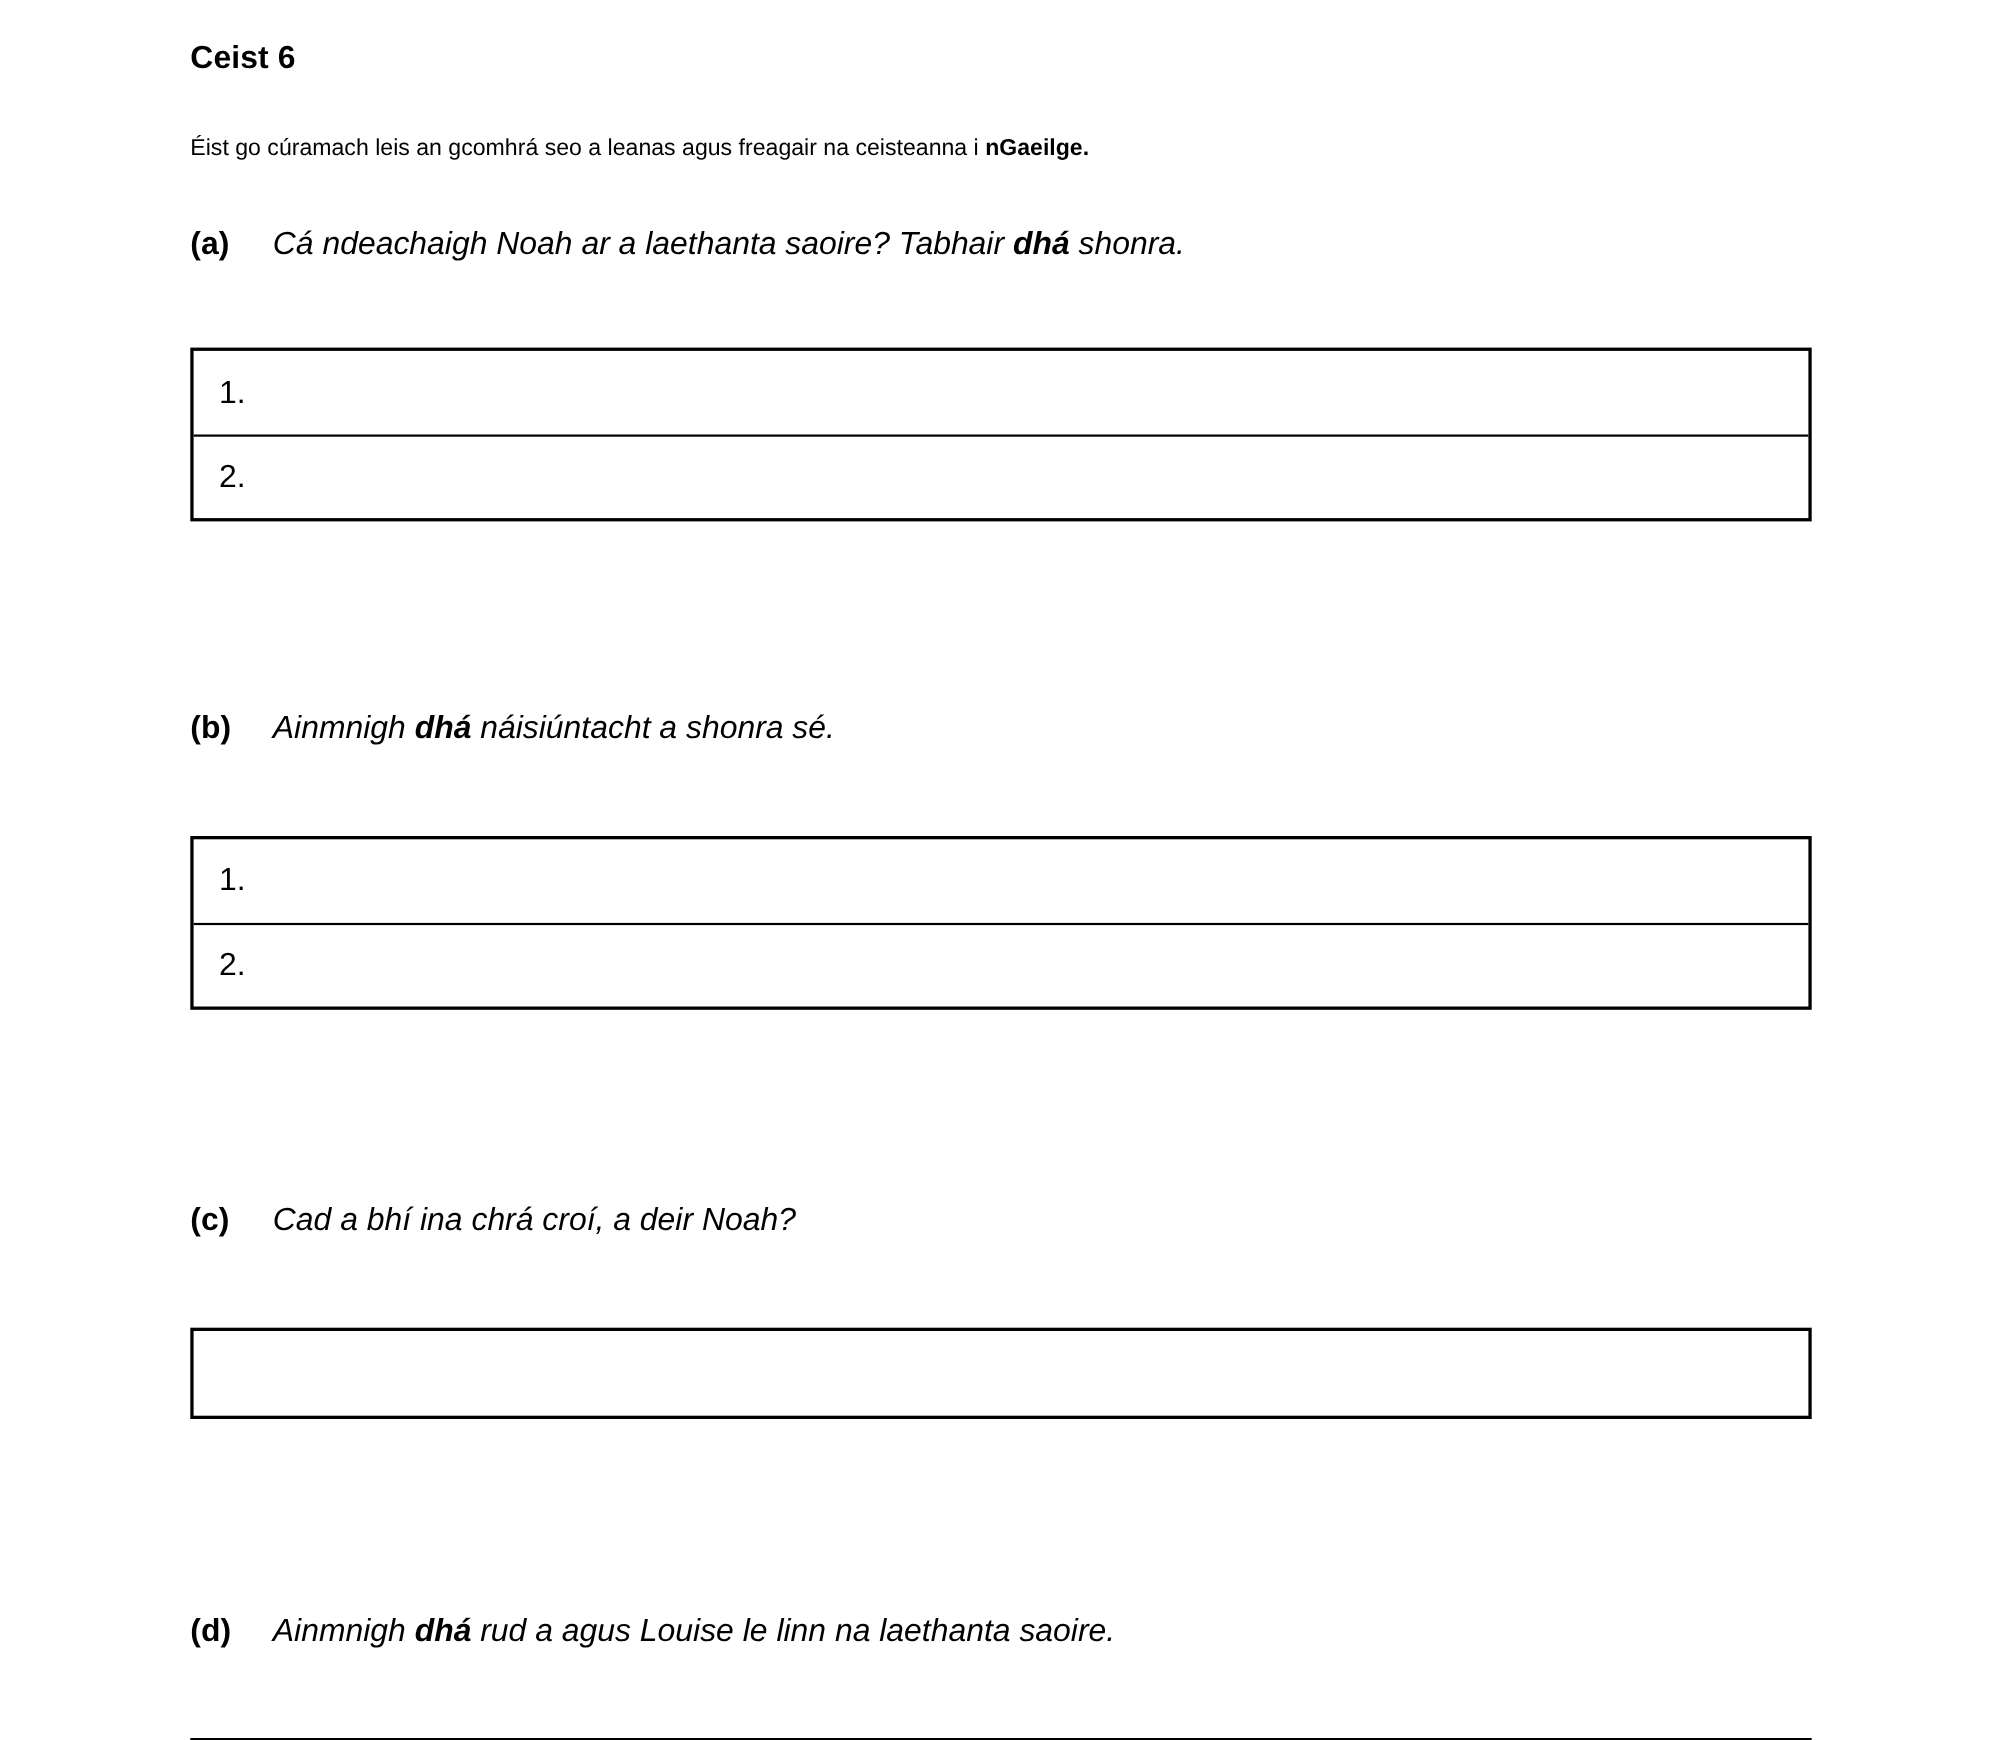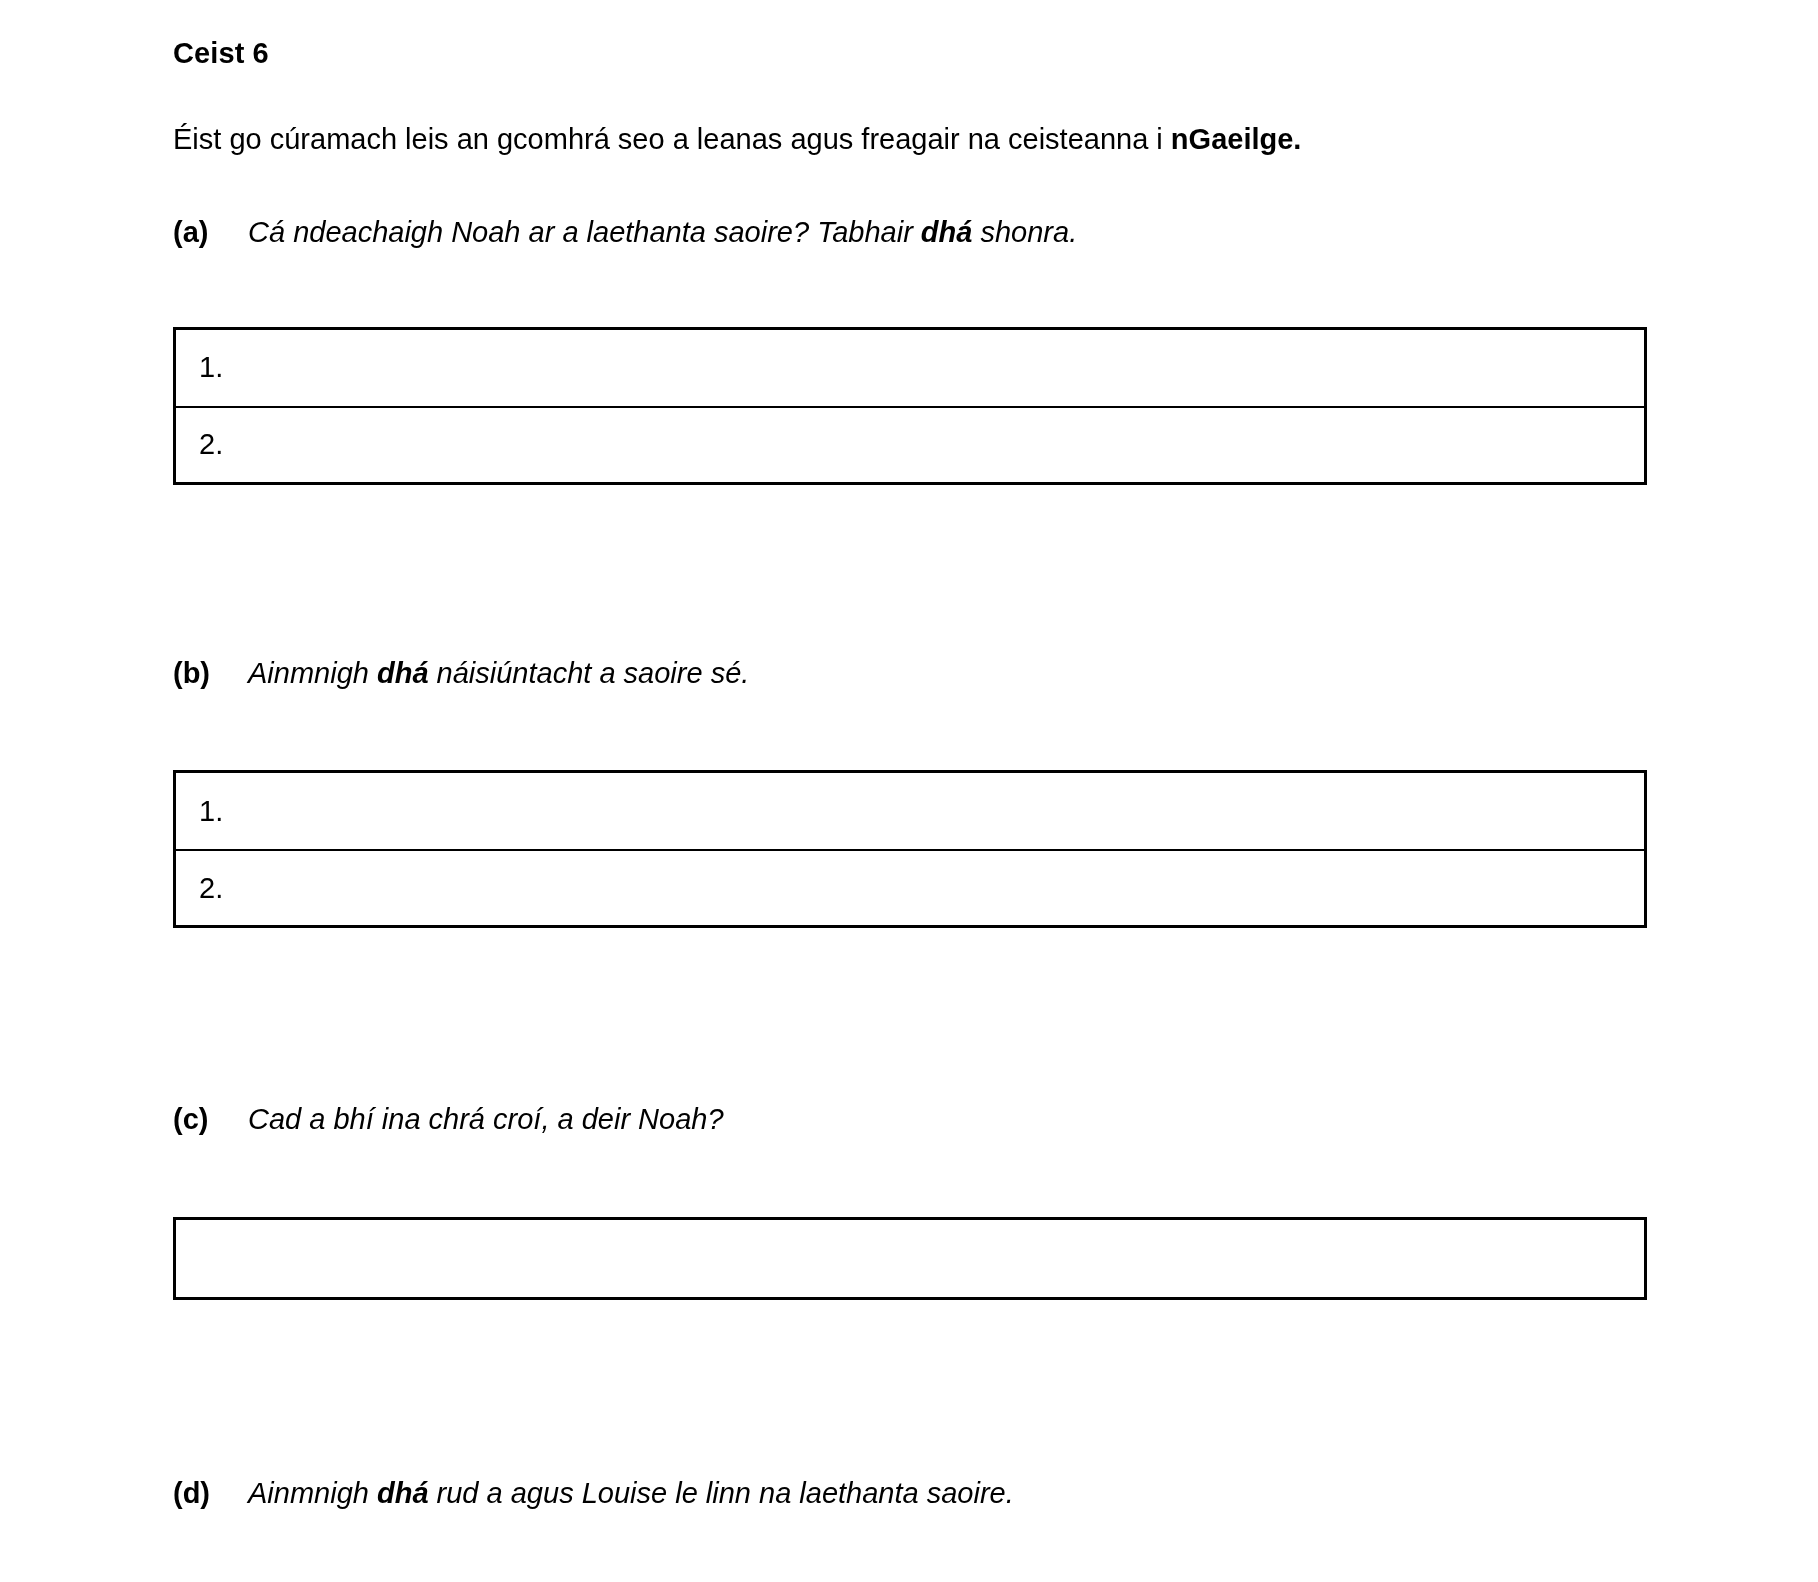--- a/index.html
+++ b/index.html
@@ -33,21 +33,21 @@
   .q-heading {
     font-size: 29px;
     font-weight: bold;
     letter-spacing: 0.1px;
     margin: 0;
     padding-top: 35px;
     line-height: 1.25;
   }
 
   .instruction {
-    font-size: 29px;
+    font-size: 21px;
     font-weight: normal;
     margin: 0;
     padding-top: 50px;
     line-height: 1.3;
   }
   .instruction .b,
   .part-text .b {
     font-weight: bold;
   }
 
@@ -131,21 +131,21 @@
       </div>
       <div class="answer-row">
         <span class="row-num">2.</span>
       </div>
     </div>
 
     <div class="sp-box-b"></div>
 
     <div class="part">
       <span class="part-label">(b)</span>
-      <span class="part-text"><span>Ainmnigh </span><span class="b">dhá</span><span> náisiúntacht a saoire sé.</span></span>
+      <span class="part-text"><span>Ainmnigh </span><span class="b">dhá</span><span> náisiúntacht a shonra sé.</span></span>
     </div>
 
     <div class="sp-b-box"></div>
 
     <div class="answer-box">
       <div class="answer-row">
         <span class="row-num">1.</span>
       </div>
       <div class="answer-row">
         <span class="row-num">2.</span>

